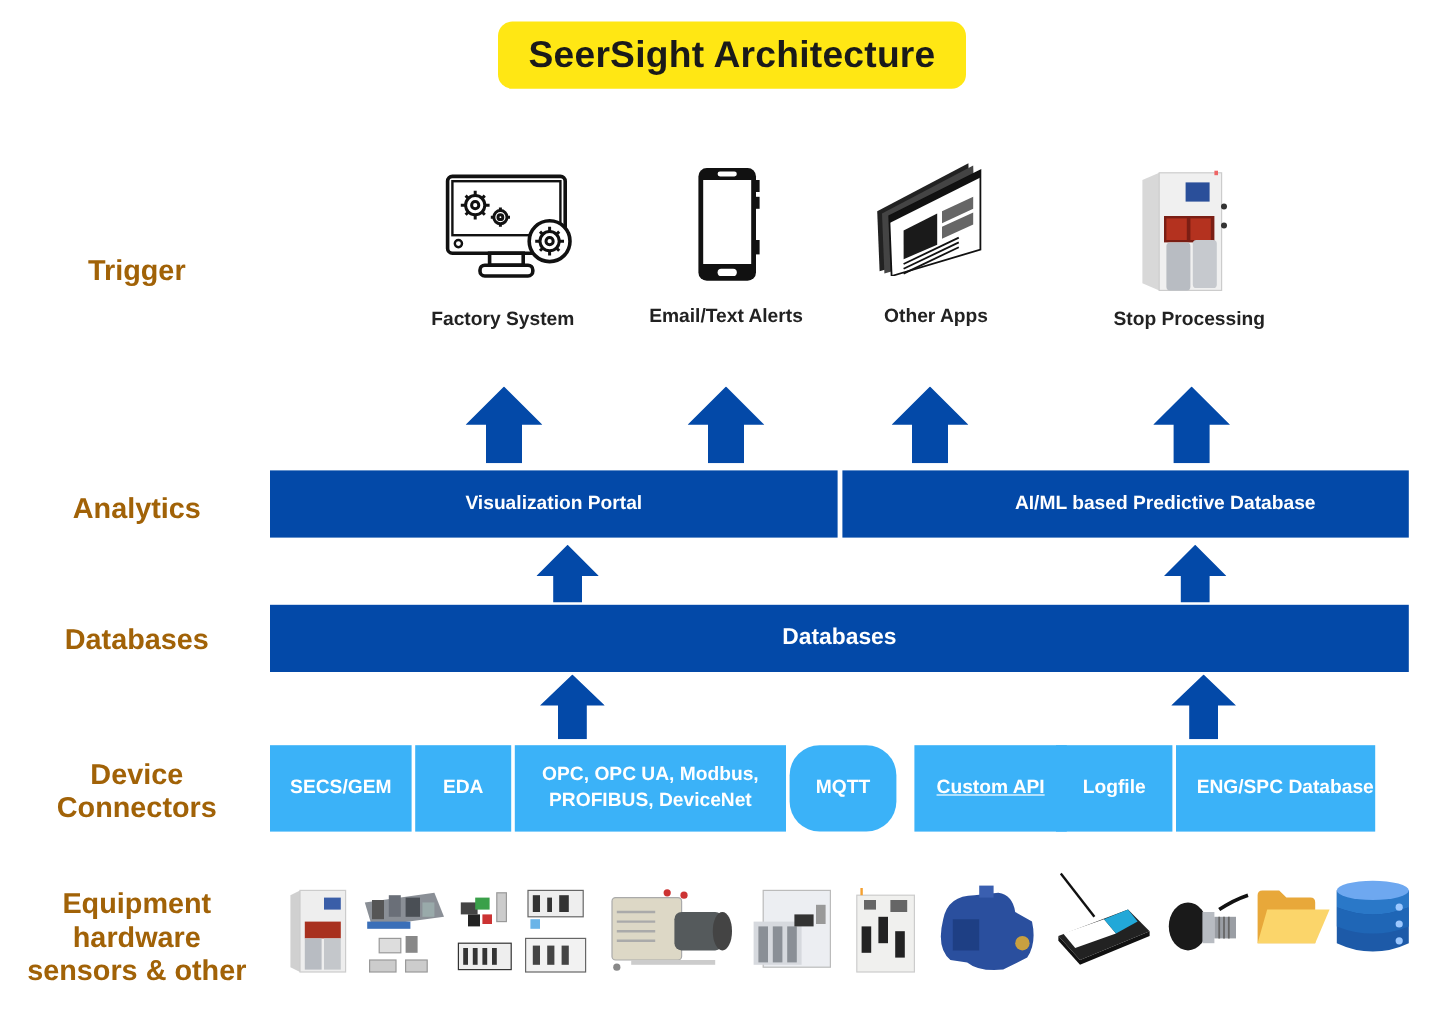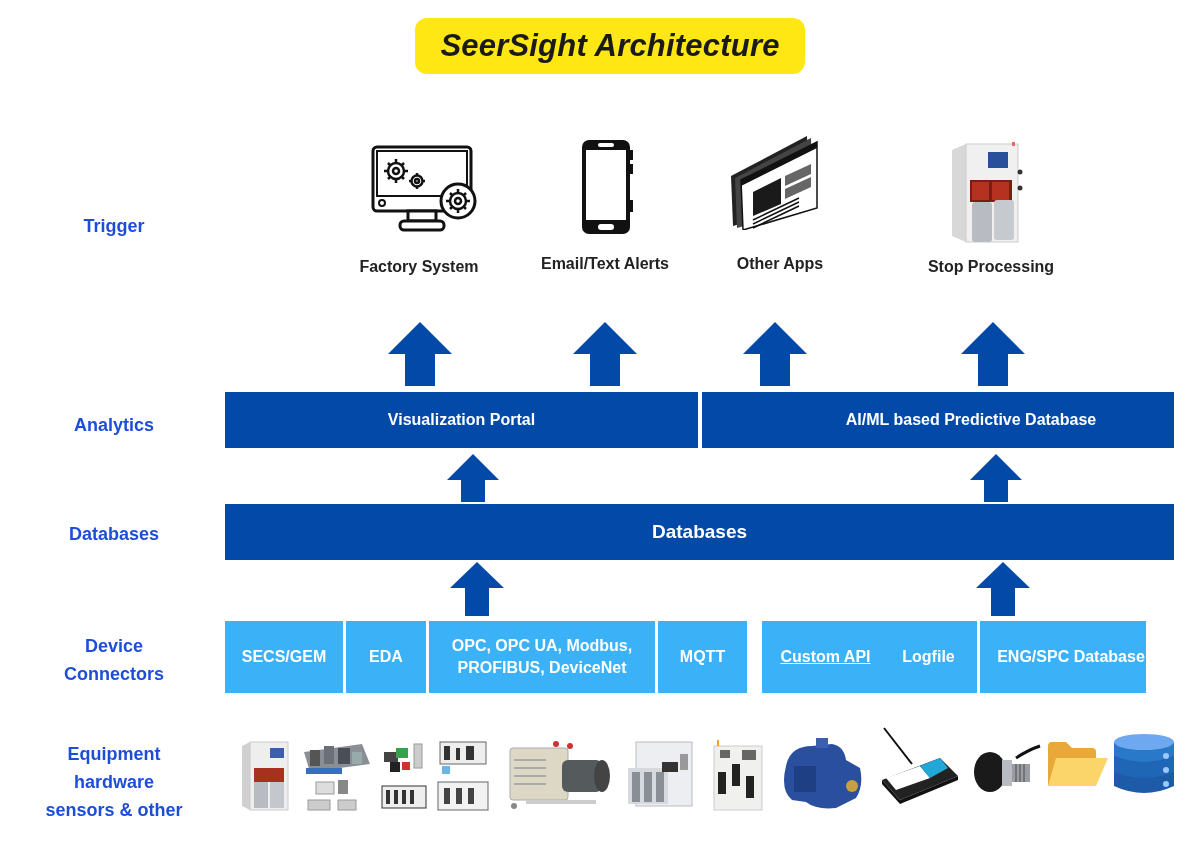--- a/index.html
+++ b/index.html
@@ -1,19 +1,19 @@
 <!DOCTYPE html>
 <html><head>
 <meta charset="utf-8">
 <style>
   html, body { margin:0; padding:0; background:#ffffff; }
   body { width:1200px; height:846px; position:relative; overflow:hidden; font-family:"Liberation Sans", sans-serif; color:#111; }
   .abs { position:absolute; }
-  .title-box { left:415px; top:18px; width:390px; height:56px; background:#ffe714; border-radius:12px; display:flex; align-items:center; justify-content:center; font-size:31px; font-weight:bold; color:#1a1a1a; letter-spacing:0.2px;font-style:italic; }
-  .layer-label { font-size:18px; font-weight:bold; text-align:center; width:200px; left:14px; line-height:28px; color:#1d4ed8; }
+  .title-box { left:415px; top:18px; width:390px; height:56px; background:#ffe714; border-radius:12px; display:flex; align-items:center; justify-content:center; font-size:31px; font-weight:bold; color:#1a1a1a; letter-spacing:0.2px; }
+  .layer-label { font-size:24px; font-weight:bold; text-align:center; width:200px; left:14px; line-height:28px; color:#a16207; }
   .trig-label { font-size:16px; font-weight:bold; color:#222; text-align:center; width:200px; }
   .bar { background:#0349a8; color:#fff; font-weight:bold; display:flex; align-items:center; justify-content:center; }
   .conn { background:#3bb2f8; color:#fff; font-weight:bold; font-size:16px; display:flex; align-items:center; justify-content:center; text-align:center; line-height:22px; }
   .arrow svg { display:block; }
   .equip { position:absolute; }
 </style>
 </head>
 <body>
 
 <div class="abs title-box">SeerSight Architecture</div>
@@ -159,21 +159,21 @@
 <div class="abs conn" style="left:225px; top:621px; width:118px; height:72px;">
   <span>SECS/GEM</span>
 </div>
 <div class="abs conn" style="left:346px; top:621px; width:80px; height:72px;">
   <span>EDA</span>
 </div>
 <div class="abs conn" style="left:429px; top:621px; width:226px; height:72px; flex-direction:column;">
   <span>OPC, OPC UA, Modbus,</span>
   <span>PROFIBUS, DeviceNet</span>
 </div>
-<div class="abs conn" style="left:658px; top:621px; width:89px; height:72px;">
+<div class="abs conn" style="left:658px; top:621px; width:89px; height:72px;border-radius:25px;">
   <span>MQTT</span>
 </div>
 <div class="abs conn" style="left:762px; top:621px; width:127px; height:72px;text-decoration:underline;">
   <span>Custom API</span>
 </div>
 <div class="abs conn" style="left:880px; top:621px; width:97px; height:72px;">
   <span>Logfile</span>
 </div>
 <div class="abs conn" style="left:980px; top:621px; width:166px; height:72px;">
   <span style="padding-left:16px;">ENG/SPC Database</span>

